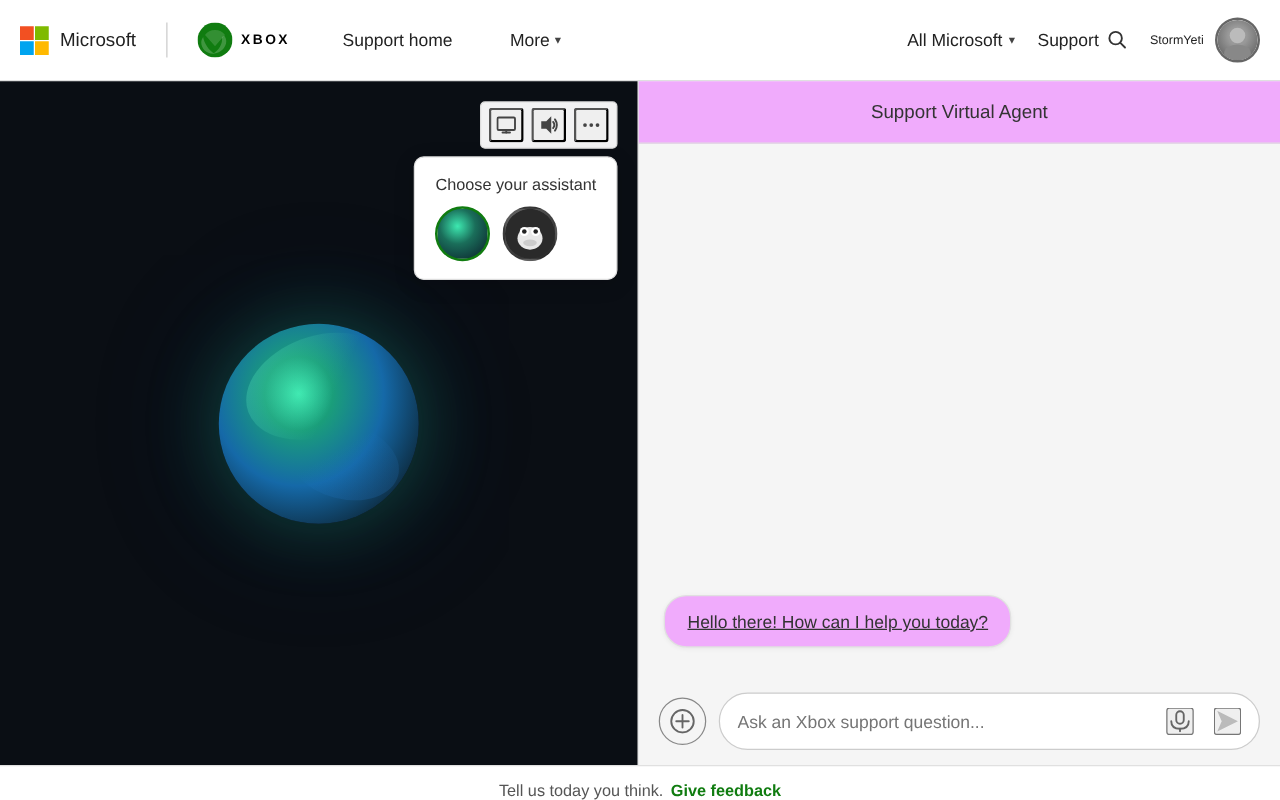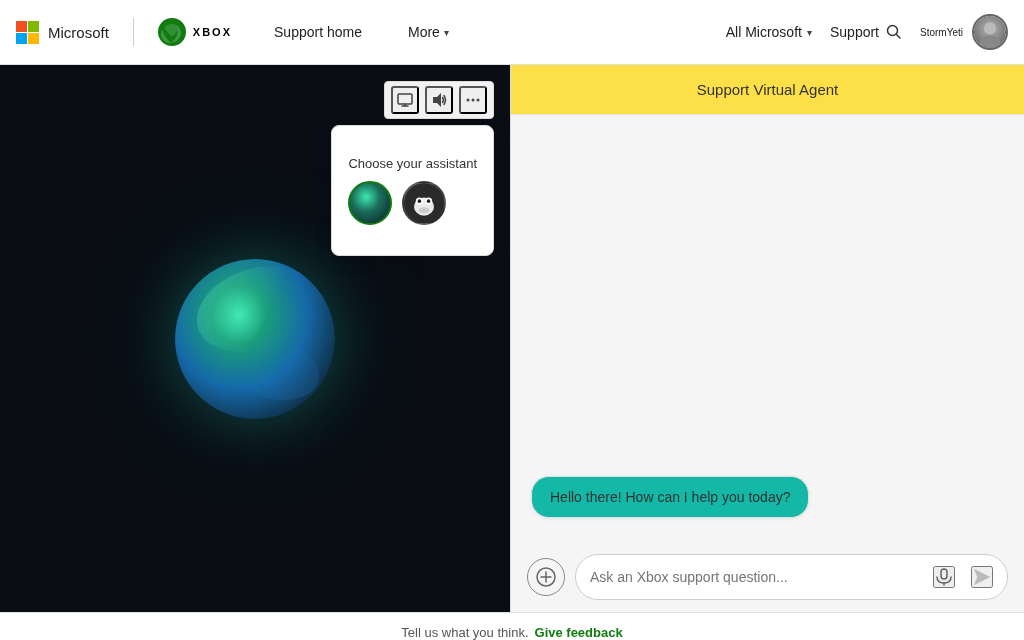--- a/index.html
+++ b/index.html
@@ -187,21 +187,21 @@
     }
 
     
     .choose-assistant-popup {
       position: absolute;
       top: 60px;
       right: 16px;
       background: #fff;
       border: 1px solid #ddd;
       border-radius: 8px;
-      padding: 30px 16px;
+      padding: 14px 16px;
       box-shadow: 0 4px 16px rgba(0,0,0,0.15);
       min-width: 160px;
     }
     .choose-assistant-title {
       font-size: 13px;
       color: #333;
       margin-bottom: 10px;
     }
     .assistant-options {
       display: flex;
@@ -229,42 +229,43 @@
       flex: 1;
       background: #f5f5f5;
       display: flex;
       flex-direction: column;
       border-left: 1px solid #ddd;
     }
     .chat-header {
       padding: 16px 12px;
       font-size: 15px;
       color: #333;
-      background: #fde047;
+      background: #f0abfc;
       border-bottom: 1px solid #e0e0e0;
       text-align: center;
     }
     .chat-messages {
       flex: 1;
       padding: 24px 20px;
       display: flex;
       flex-direction: column;
       justify-content: flex-end;
       gap: 12px;
     }
     .chat-bubble {
-      background: #14b8a6;
+      background: #f0abfc;
       border: 1px solid #e0e0e0;
       border-radius: 18px;
       padding: 12px 18px;
       font-size: 14px;
       color: #333;
       max-width: 80%;
       align-self: flex-start;
       box-shadow: 0 1px 4px rgba(0,0,0,0.06);
+      text-decoration: underline;
     }
     .chat-input-area {
       padding: 12px 16px;
       display: flex;
       align-items: center;
       gap: 10px;
       background: #f5f5f5;
     }
     .add-btn {
       width: 38px;
@@ -469,15 +470,15 @@
           <svg width="18" height="18" viewBox="0 0 18 18">
             <polygon points="2,2 16,9 2,16 5,9" stroke="#bbb" stroke-width="1.2" fill="#bbb"></polygon>
           </svg>
         </button>
       </div>
     </div>
   </div>
 </div>
 
 <footer class="footer">
-  <span>Tell us what you think.</span>
+  <span>Tell us today you think.</span>
   <a class="feedback-link" href="#">Give feedback</a>
 </footer>
 
 </body></html>

